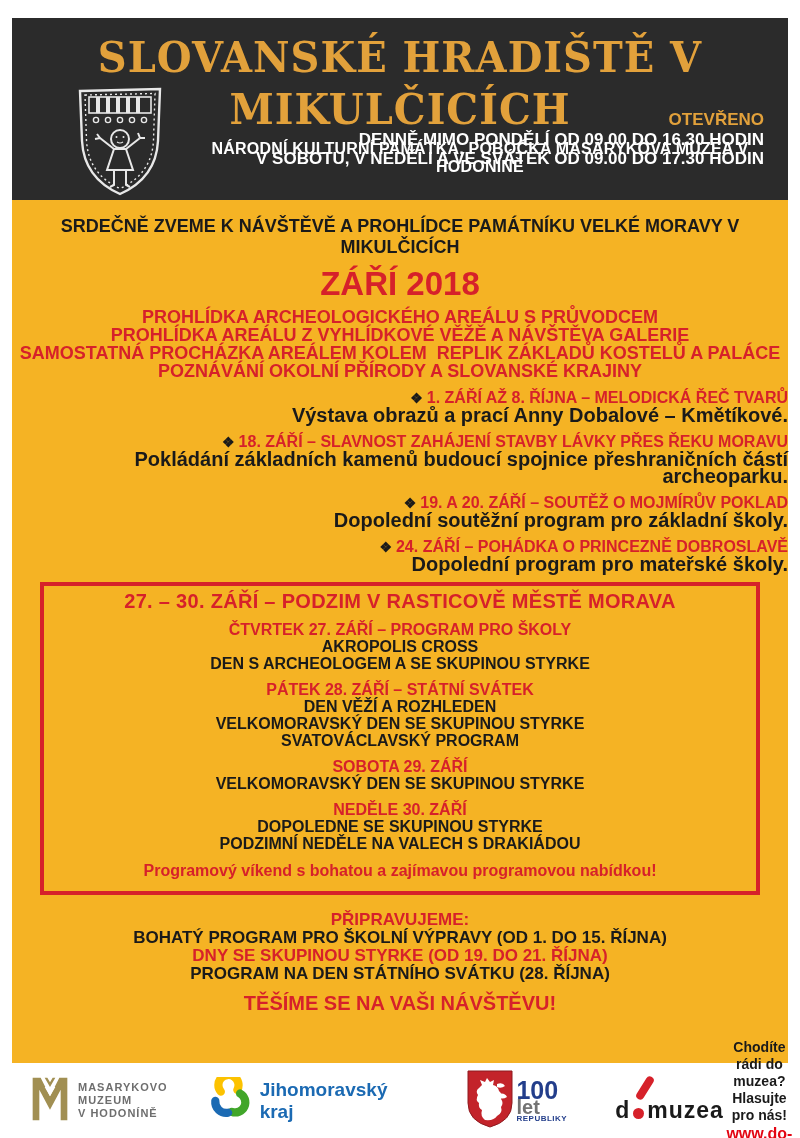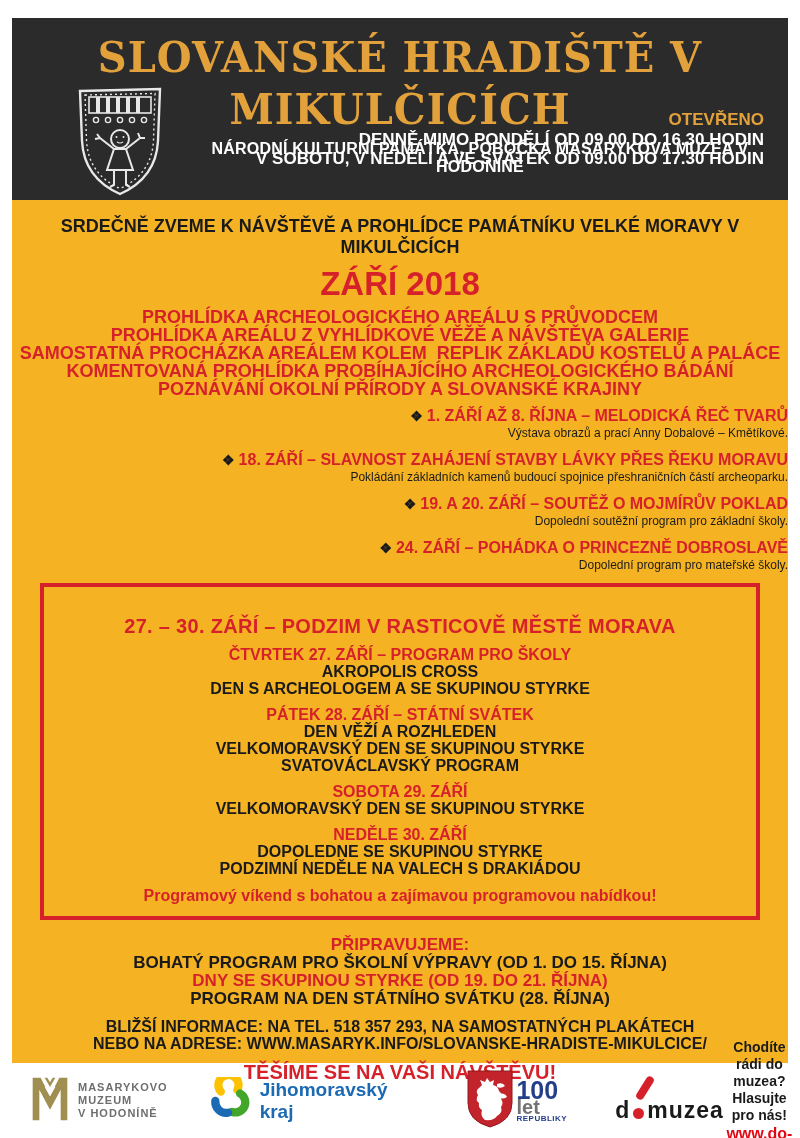--- a/index.html
+++ b/index.html
@@ -74,26 +74,26 @@
   }
   .activities{margin-top:6px;}
   .activity{
     font-size:18px;line-height:18px;font-weight:bold;color:var(--red);
     white-space:pre-wrap;
   }
   .events{margin-top:9px;text-align:right;}
   .event{margin-bottom:9px;}
   .event-title{font-size:16px;line-height:17px;font-weight:bold;color:var(--red);}
   .event-title .bullet{color:var(--ink);margin-right:4px;font-size:14px;}
-  .event-desc{font-size:12px;line-height:17px;font-weight:normal;color:var(--ink);}
+  .event-desc{font-size:20px;line-height:17px;font-weight:bold;color:var(--ink);}
 
   .weekend-box{
     margin:4px 28px 16px 28px;
     border:4px solid var(--red);
-    padding:28px 8px 11px 8px;
+    padding:4px 8px 11px 8px;
   }
   .box-title{font-size:20px;line-height:22px;font-weight:bold;color:var(--red);letter-spacing:.3px;}
   .day-group{margin-top:9px;}
   .day-group:first-of-type{margin-top:12px;}
   .day-heading{font-size:16px;line-height:17px;font-weight:bold;color:var(--red);}
   .day-item{font-size:16px;line-height:17px;font-weight:bold;color:var(--ink);}
   .box-footer{margin-top:10px;font-size:16px;line-height:18px;font-weight:bold;color:var(--red);}
 
   .upcoming{margin-top:14px;}
   .upcoming-heading{font-size:17px;line-height:18px;font-weight:bold;color:var(--red);}
@@ -188,21 +188,20 @@
 
   <main class="orange-panel">
 
     <div class="invite">SRDEČNĚ ZVEME K NÁVŠTĚVĚ A PROHLÍDCE PAMÁTNÍKU VELKÉ MORAVY V MIKULČICÍCH</div>
     <div class="month-title">ZÁŘÍ 2018</div>
 
     <div class="activities">
       <div class="activity">PROHLÍDKA ARCHEOLOGICKÉHO AREÁLU S PRŮVODCEM</div>
       <div class="activity">PROHLÍDKA AREÁLU Z VYHLÍDKOVÉ VĚŽĚ A NÁVŠTĚVA GALERIE</div>
       <div class="activity">SAMOSTATNÁ PROCHÁZKA AREÁLEM KOLEM  REPLIK ZÁKLADŮ KOSTELŮ A PALÁCE</div>
-      <div class="activity">KOMENTOVANÁ PROHLÍDKA PROBÍHAJÍCÍHO ARCHEOLOGICKÉHO BÁDÁNÍ</div>
       <div class="activity">POZNÁVÁNÍ OKOLNÍ PŘÍRODY A SLOVANSKÉ KRAJINY</div>
     </div>
 
     <div class="events">
       <div class="event">
         <div class="event-title"><span class="bullet">❖</span><span>1. ZÁŘÍ AŽ 8. ŘÍJNA – MELODICKÁ ŘEČ TVARŮ</span></div>
         <div class="event-desc">Výstava obrazů a prací Anny Dobalové – Kmětíkové.</div>
       </div>
       <div class="event">
         <div class="event-title"><span class="bullet">❖</span><span>18. ZÁŘÍ – SLAVNOST ZAHÁJENÍ STAVBY LÁVKY PŘES ŘEKU MORAVU</span></div>
@@ -248,24 +247,20 @@
       <div class="box-footer">Programový víkend s bohatou a zajímavou programovou nabídkou!</div>
     </div>
 
     <div class="upcoming">
       <div class="upcoming-heading">PŘIPRAVUJEME:</div>
       <div class="upcoming-line black">BOHATÝ PROGRAM PRO ŠKOLNÍ VÝPRAVY (OD 1. DO 15. ŘÍJNA)</div>
       <div class="upcoming-line red">DNY SE SKUPINOU STYRKE (OD 19. DO 21. ŘÍJNA)</div>
       <div class="upcoming-line black">PROGRAM NA DEN STÁTNÍHO SVÁTKU (28. ŘÍJNA)</div>
     </div>
 
-    <div class="info">
-      <div class="info-line">BLIŽŠÍ INFORMACE: NA TEL. 518 357 293, NA SAMOSTATNÝCH PLAKÁTECH</div>
-      <div class="info-line">NEBO NA ADRESE: WWW.MASARYK.INFO/SLOVANSKE-HRADISTE-MIKULCICE/</div>
-    </div>
 
     <div class="closing">TĚŠÍME SE NA VAŠI NÁVŠTĚVU!</div>
   </main>
 </div>
 
 <footer class="logo-strip">
 
   <div class="logo museum-logo">
     <span>
       <svg width="40" height="48" viewBox="0 0 60 72">

